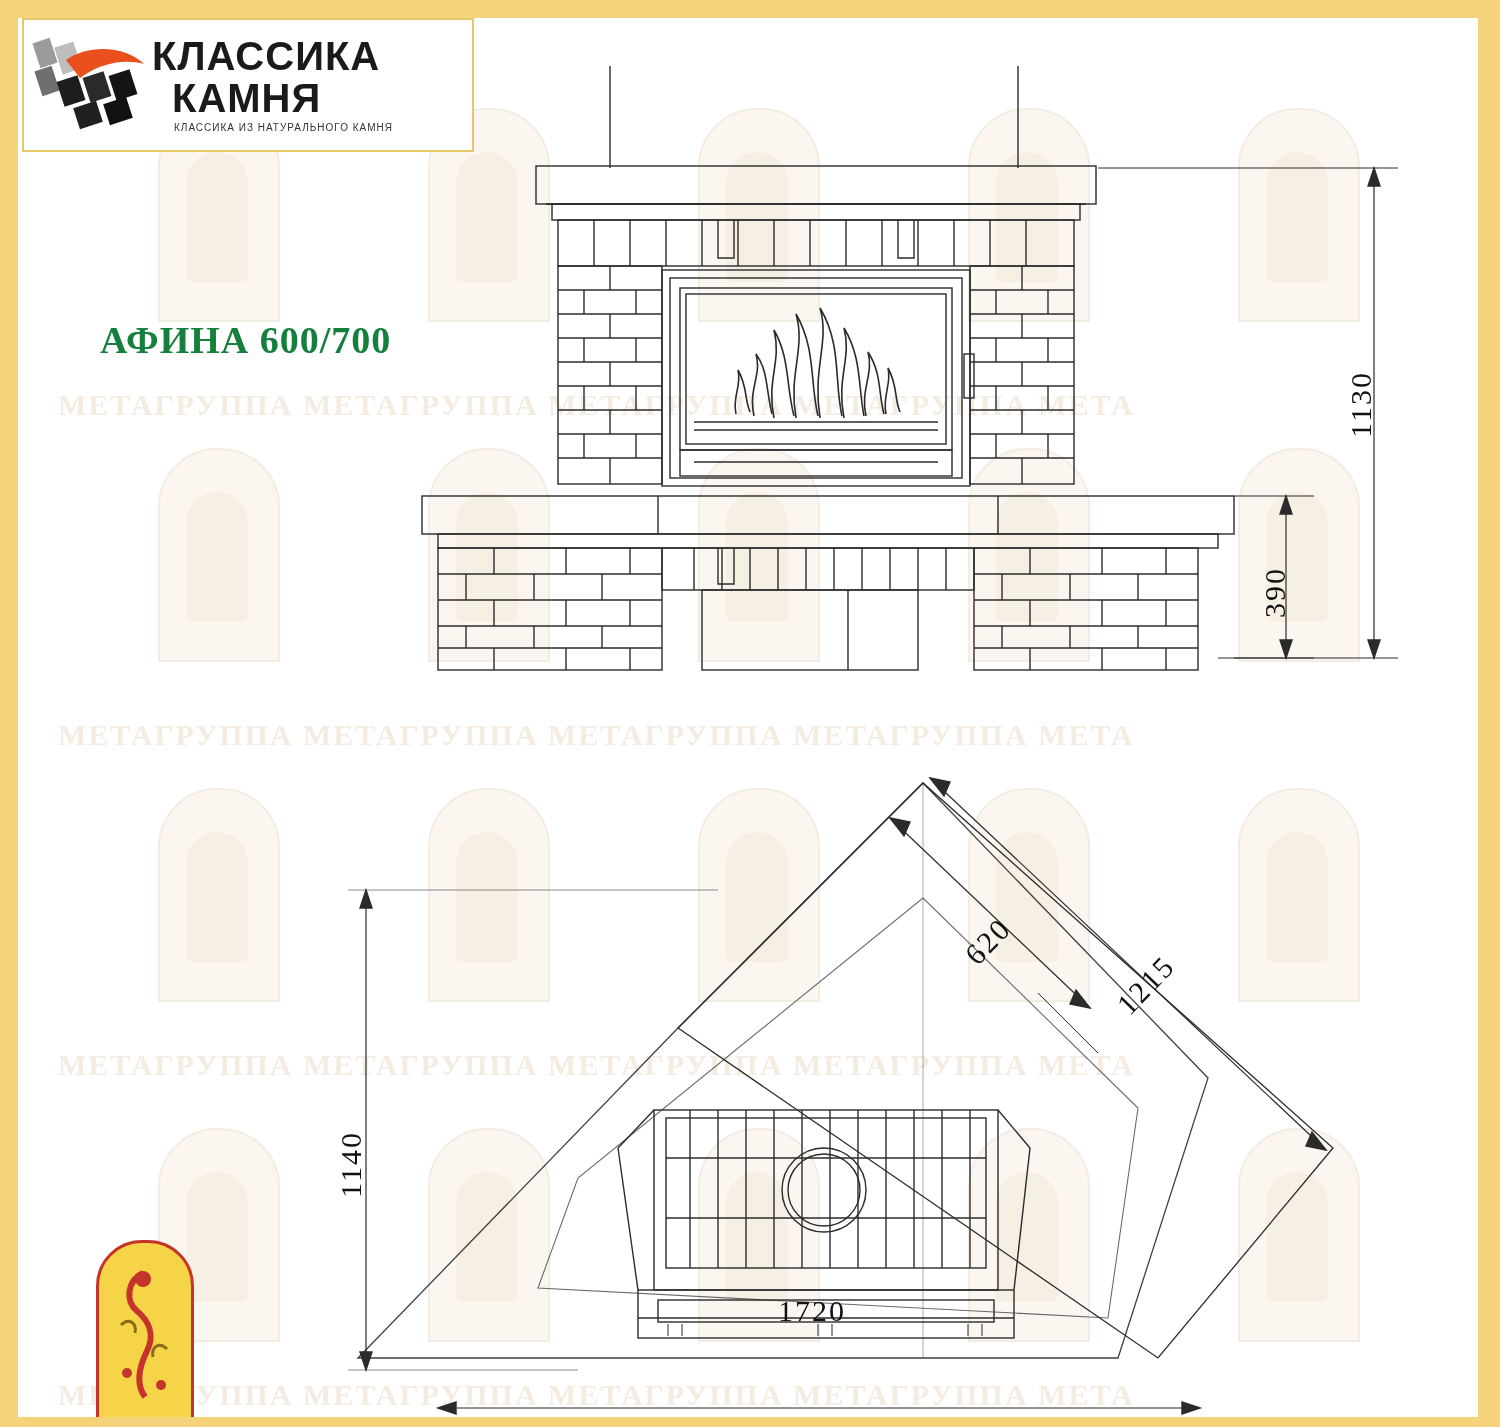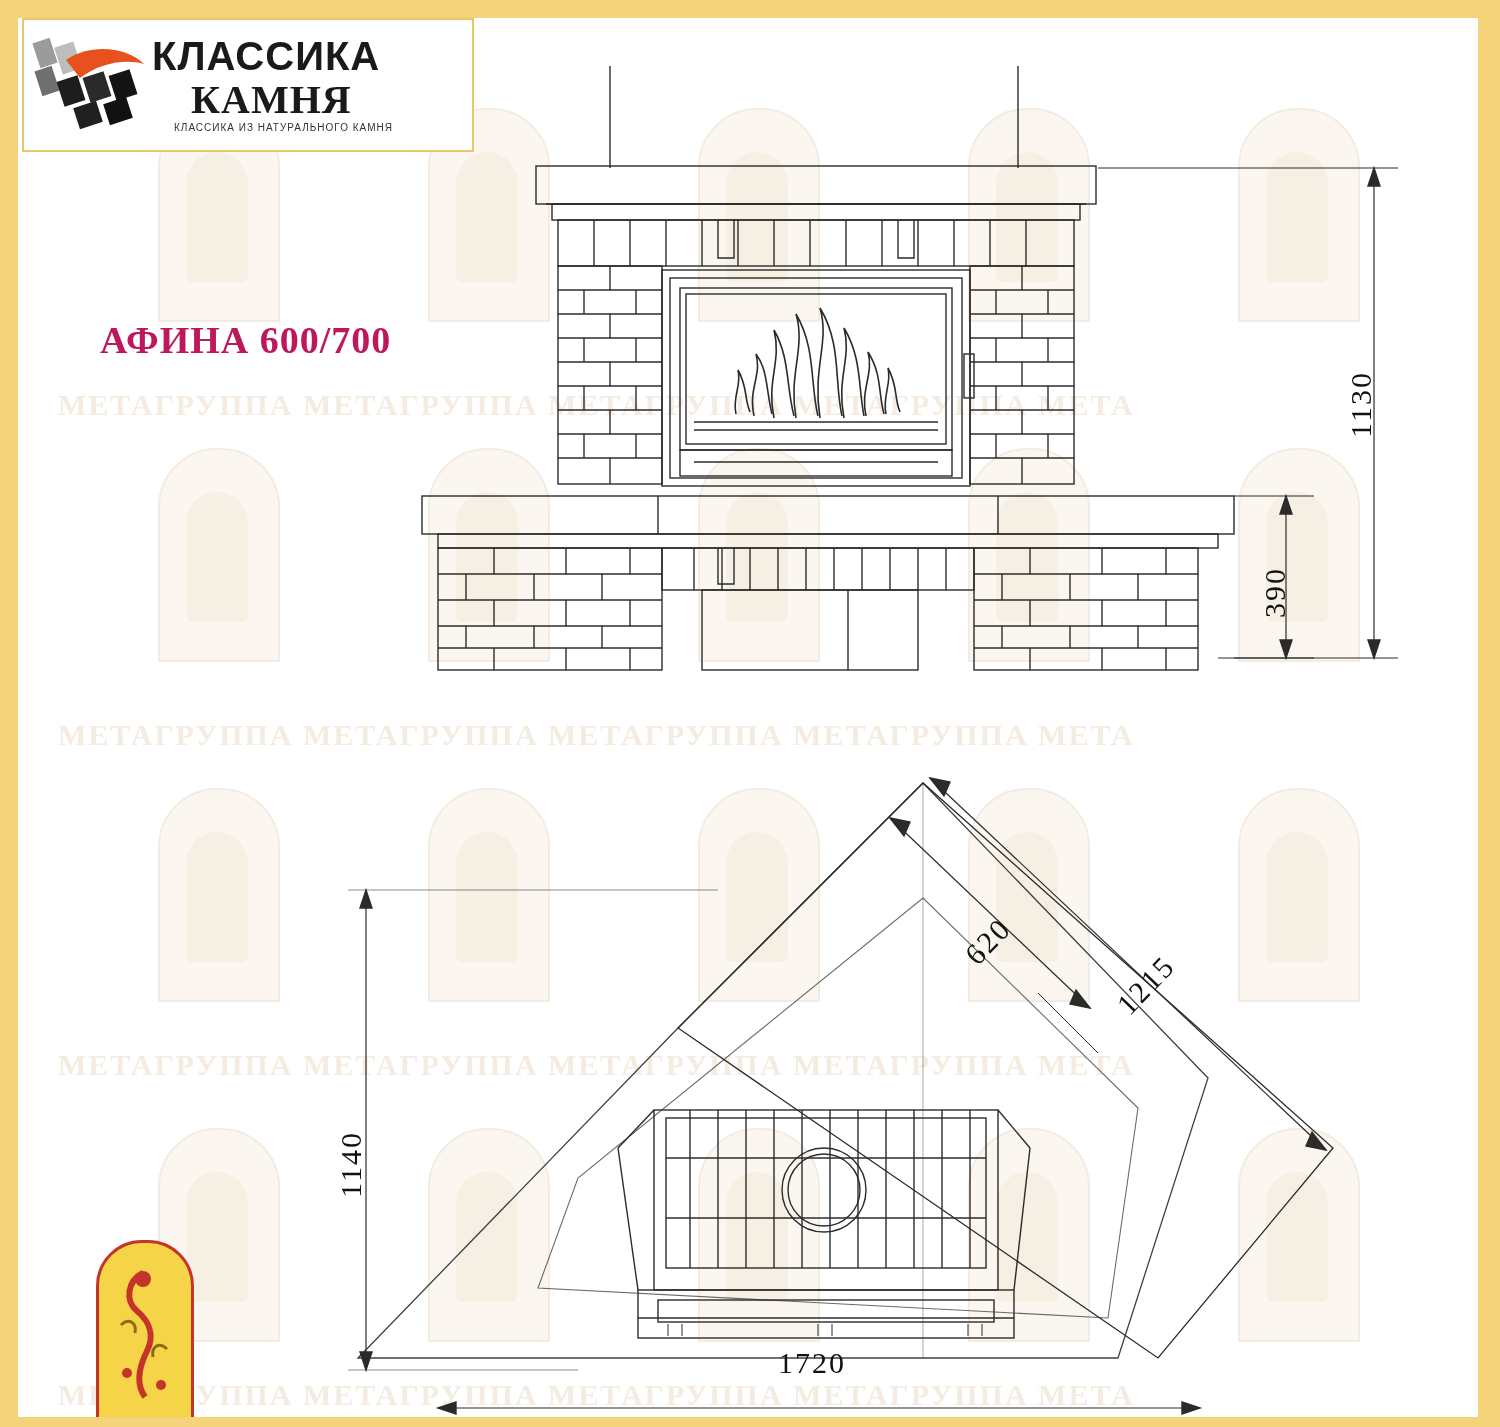--- a/index.html
+++ b/index.html
@@ -50,33 +50,33 @@
     text-align:center;
   }
   .logo-mark{position:absolute;left:8px;top:14px;width:120px;height:100px;}
   .logo-txt1{
     position:absolute;left:128px;top:14px;
     font-family:"Liberation Sans", sans-serif;
     font-weight:bold;font-size:40px;color:#1a1a1a;letter-spacing:1px;
   }
   .logo-txt2{
     position:absolute;left:148px;top:56px;
-    font-family:Liberation Serif, serif;
-    font-weight:bold;font-size:40px;color:#1a1a1a;letter-spacing:1px;margin-left:19px;
+    font-family:Liberation Sans, sans-serif;
+    font-weight:bold;font-size:40px;color:#1a1a1a;letter-spacing:1px;
   }
   .logo-sub{
     position:absolute;left:150px;top:102px;
     font-family:"Liberation Sans", sans-serif;
     font-size:10px;color:#333;letter-spacing:1px;
   }
 
   .title{
     position:absolute;left:82px;top:300px;
     font-family:"Liberation Serif", serif;
-    font-weight:bold;font-size:38px;color:#be185d;letter-spacing:1px;
+    font-weight:bold;font-size:38px;color:#15803d;letter-spacing:1px;
   }
 
   svg.draw{position:absolute;left:0;top:0;width:1460px;height:1399px;}
 
   .dimlabel{
     position:absolute;
     font-family:"Liberation Serif", serif;
     font-size:30px;color:#111;letter-spacing:2px;
   }
   .rot90{transform:rotate(-90deg);transform-origin:left top;}
@@ -399,21 +399,21 @@
       <div class="logo-txt1">КЛАССИКА</div>
       <div class="logo-txt2">КАМНЯ</div>
       <div class="logo-sub">КЛАССИКА ИЗ НАТУРАЛЬНОГО КАМНЯ</div>
     </div>
 
     <div class="title">АФИНА 600/700</div>
 
     <div class="dimlabel rot90" style="left:1326px;top:420px;">1130</div>
     <div class="dimlabel rot90" style="left:1240px;top:600px;">390</div>
     <div class="dimlabel rot90" style="left:316px;top:1180px;">1140</div>
-    <div class="dimlabel" style="left:760px;top:1328px;">1720</div>
+    <div class="dimlabel" style="left:760px;top:1276px;">1720</div>
     <div class="dimlabel rot-diag1" style="left:940px;top:930px;">620</div>
     <div class="dimlabel rot-diag2" style="left:1092px;top:980px;">1215</div>
 
     <div class="ornament">
       <svg class="orn-fig" viewBox="0 0 64 140">
         <path d="M30 8 C14 16 12 36 24 46 C36 56 42 70 34 86 C26 102 22 118 32 132" stroke="#c4342b" stroke-width="6" fill="none"></path>
         <circle cx="30" cy="14" r="8" fill="#c4342b"></circle>
         <path d="M8 60 C16 52 24 58 22 68" stroke="#8b6b14" stroke-width="3" fill="none"></path>
         <path d="M54 84 C46 76 38 82 40 92" stroke="#8b6b14" stroke-width="3" fill="none"></path>
         <circle cx="14" cy="108" r="5" fill="#c4342b"></circle>

